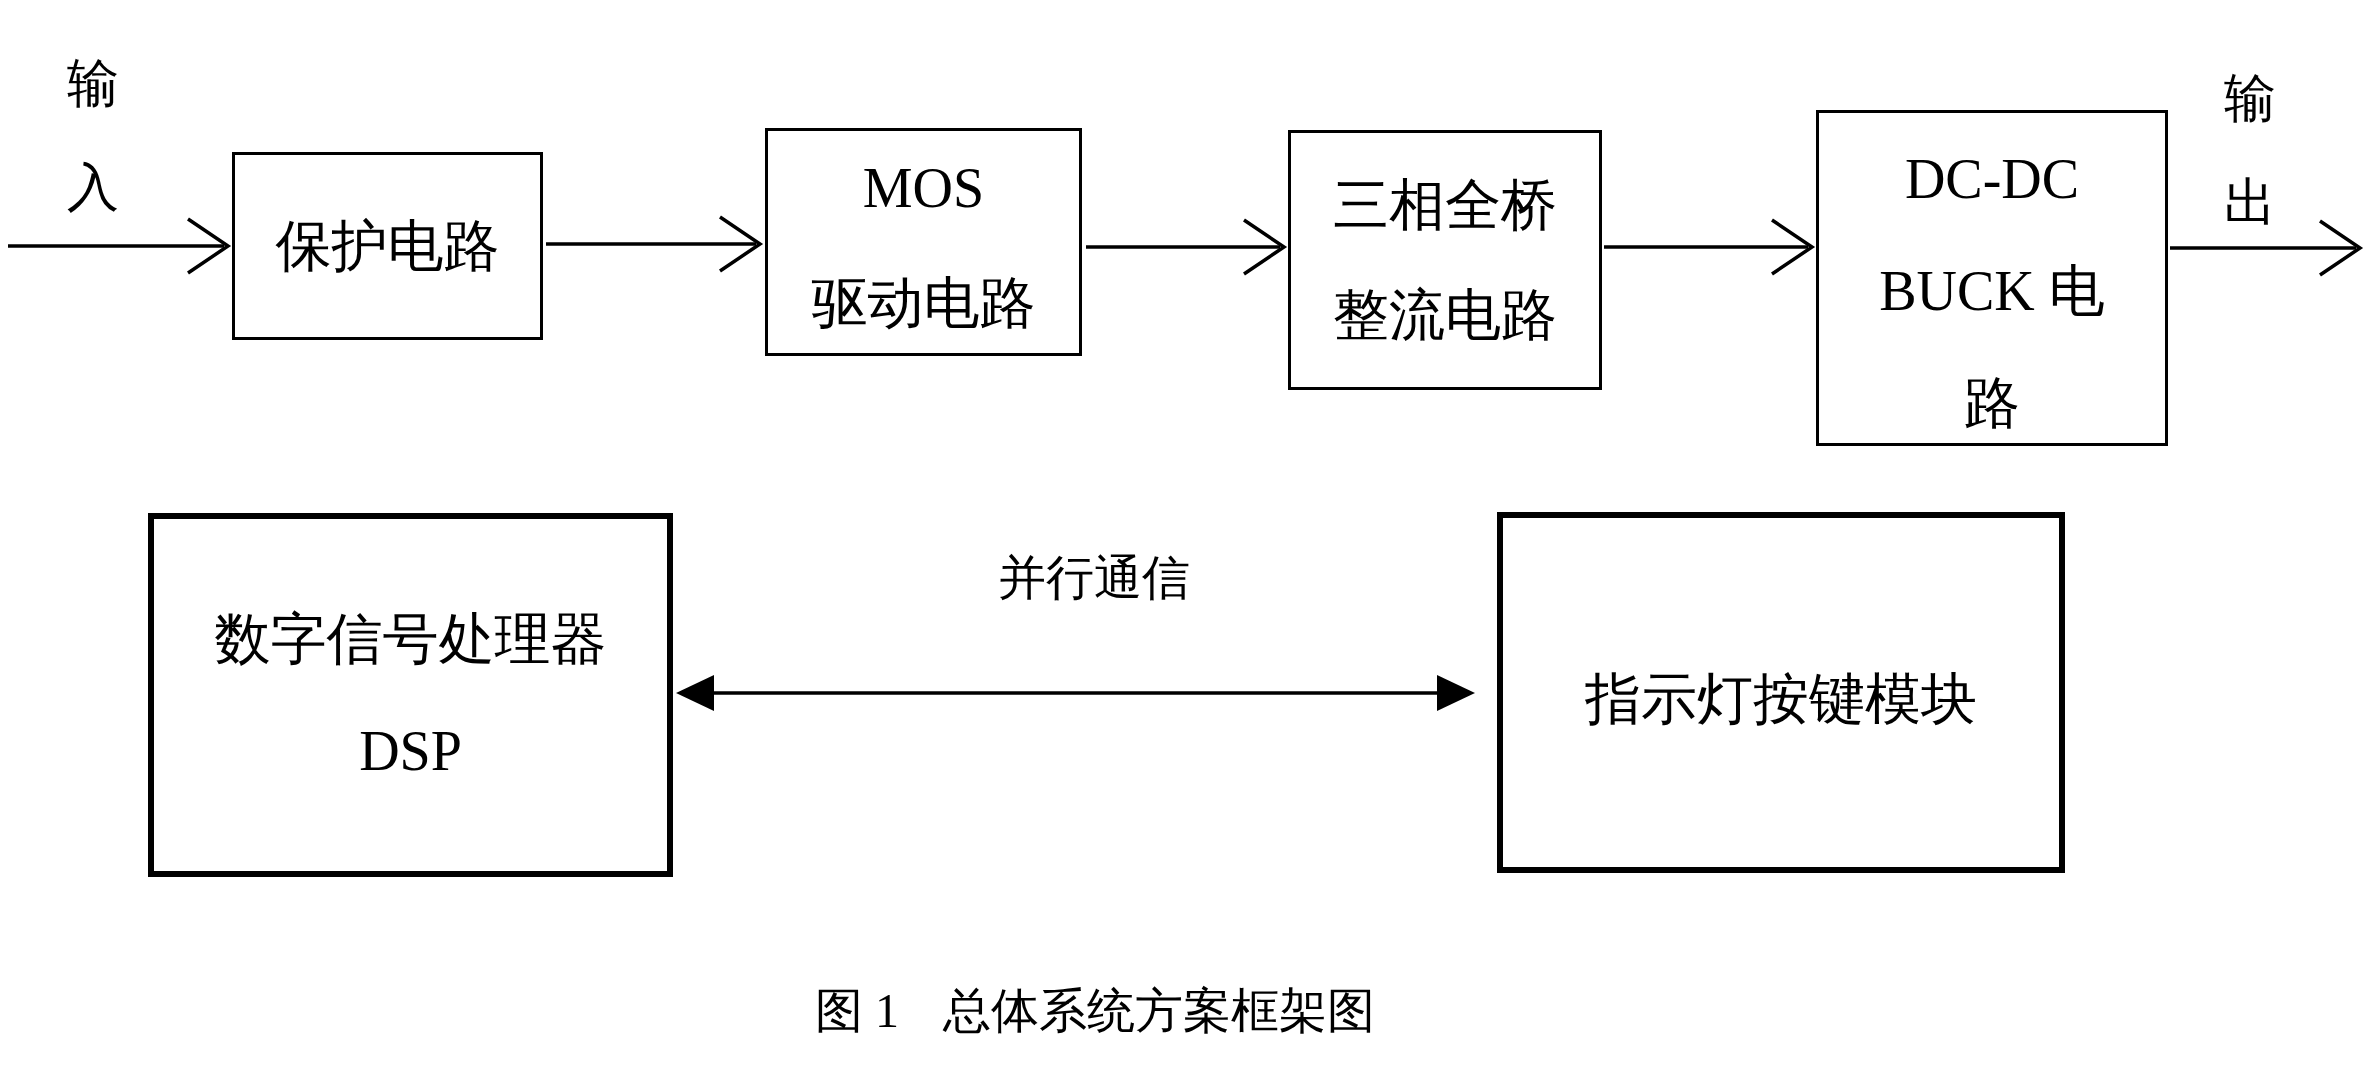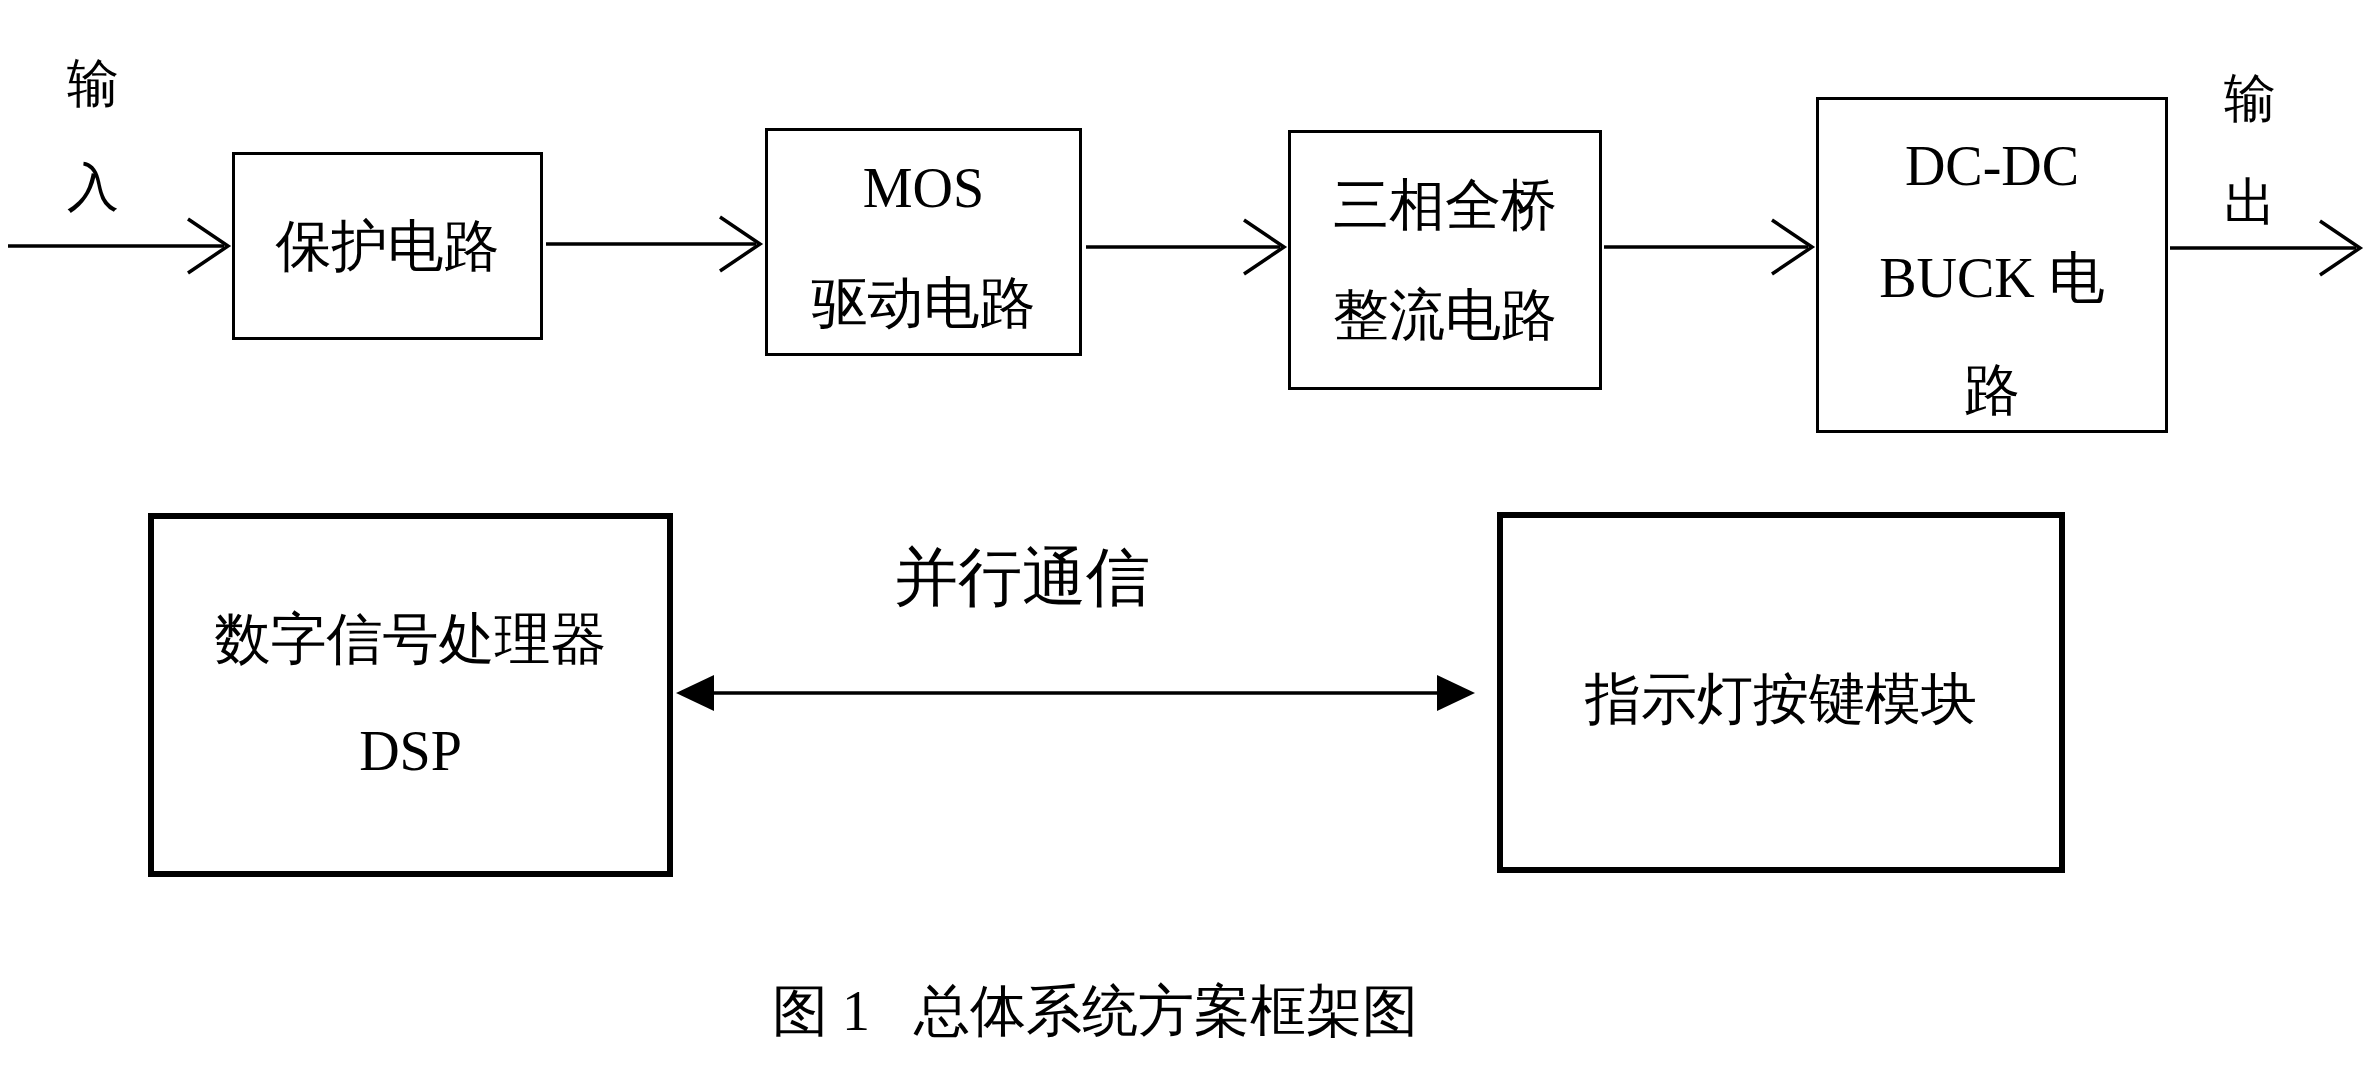--- a/index.html
+++ b/index.html
@@ -30,49 +30,50 @@
     font-size: 56px;
     line-height: 112px;
   }
   .block.thin  { border: 3px solid #000000; }
   .block.thick { border: 6px solid #000000; }
   .block .line { white-space: nowrap; }
 
   #block-protection { left: 232px;  top: 152px; width: 311px; height: 188px; }
   #block-mos        { left: 765px;  top: 128px; width: 317px; height: 228px; line-height: 115px; justify-content: space-between; }
   #block-rectifier  { left: 1288px; top: 130px; width: 314px; height: 260px; line-height: 110px; }
-  #block-buck       { left: 1816px; top: 97px;  width: 352px; height: 336px; line-height: 112px; padding-top: 26px; }
+  #block-buck       { left: 1816px; top: 110px;  width: 352px; height: 336px; line-height: 112px; padding-top: 26px; }
   #block-dsp        { left: 148px;  top: 513px; width: 525px; height: 364px; line-height: 112px; padding-top: 0; }
   #block-indicator  { left: 1477px; top: 512px; width: 568px; height: 361px; padding-top: 12px; margin-left: 20px; }
 
   .io-label {
     position: absolute;
     width: 74px;
     font-size: 52px;
     line-height: 104px;
     text-align: center;
   }
   #label-input  { left: 56px;   top: 32px; }
   #label-output { left: 2213px; top: 47px; }
 
   #label-bus {
     position: absolute;
     left: 894px; top: 548px;
     width: 400px;
-    font-size: 64px;
+    text-align: center;
+    font-size: 48px;
     line-height: 60px;
     white-space: nowrap;
   }
 
   #caption {
     position: absolute;
     left: 745px; top: 980px;
     width: 700px;
     text-align: center;
-    font-size: 56px;
+    font-size: 48px;
     line-height: 62px;
     white-space: nowrap;
   }
   #caption .fig-no { margin-right: 44px; }
 
   svg line, svg polyline { stroke: #000000; stroke-width: 3.5; fill: none; }
   svg polygon { fill: #000000; stroke: none; }
 </style>
 </head>
 <body>

